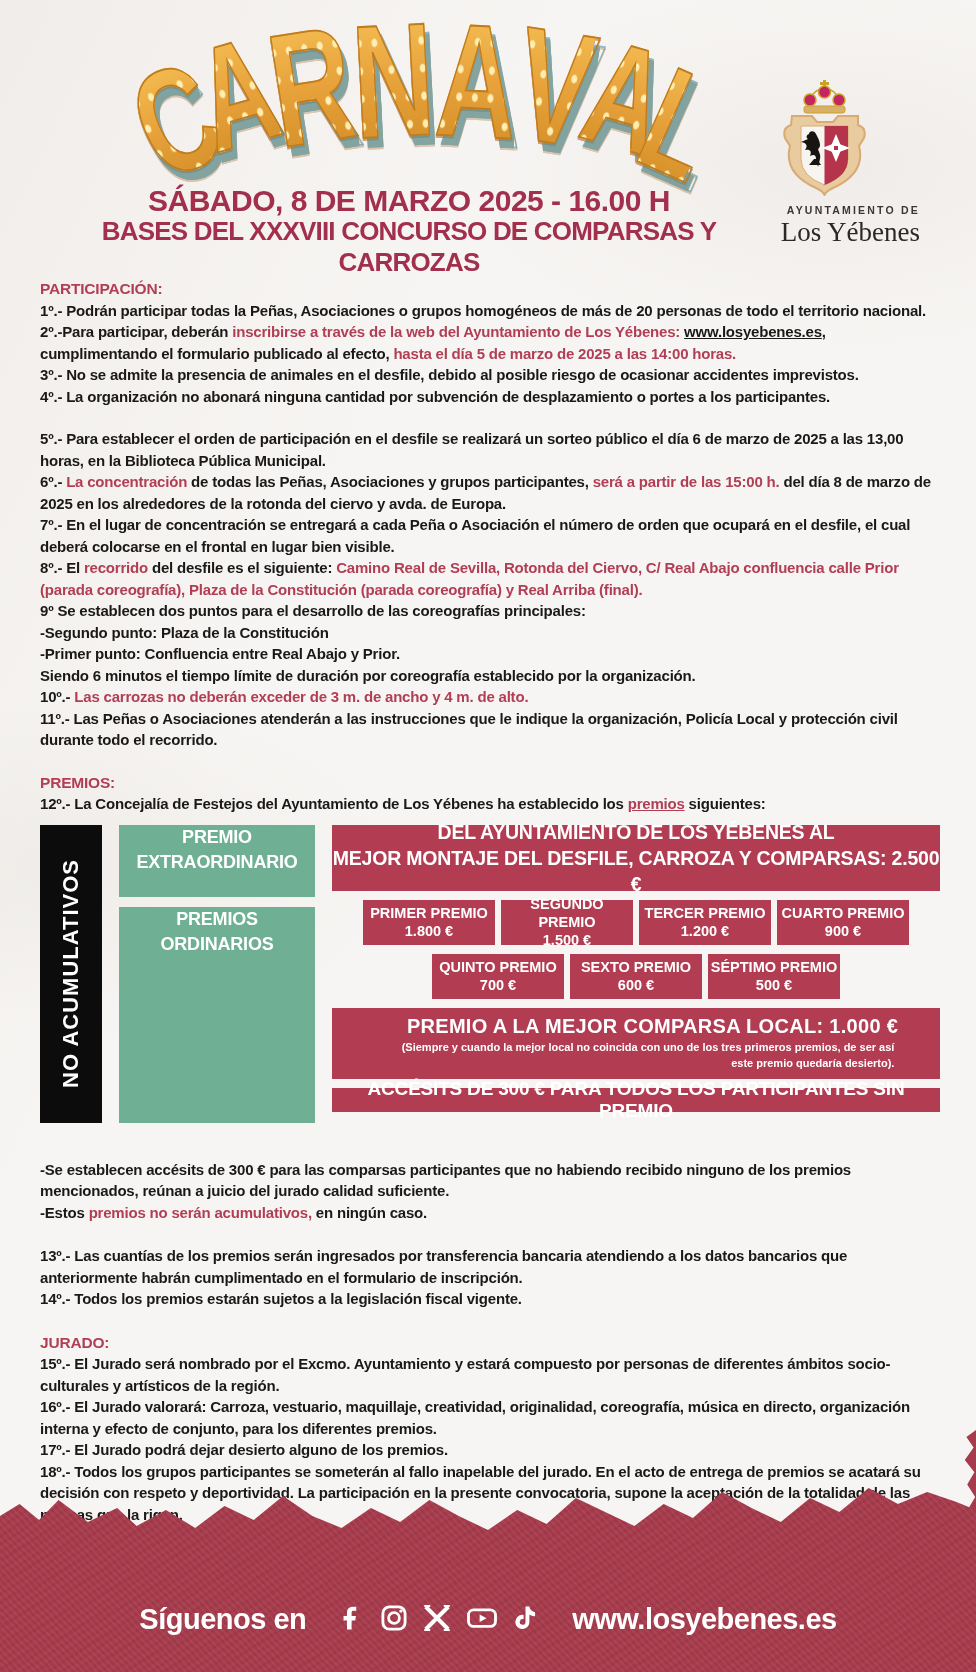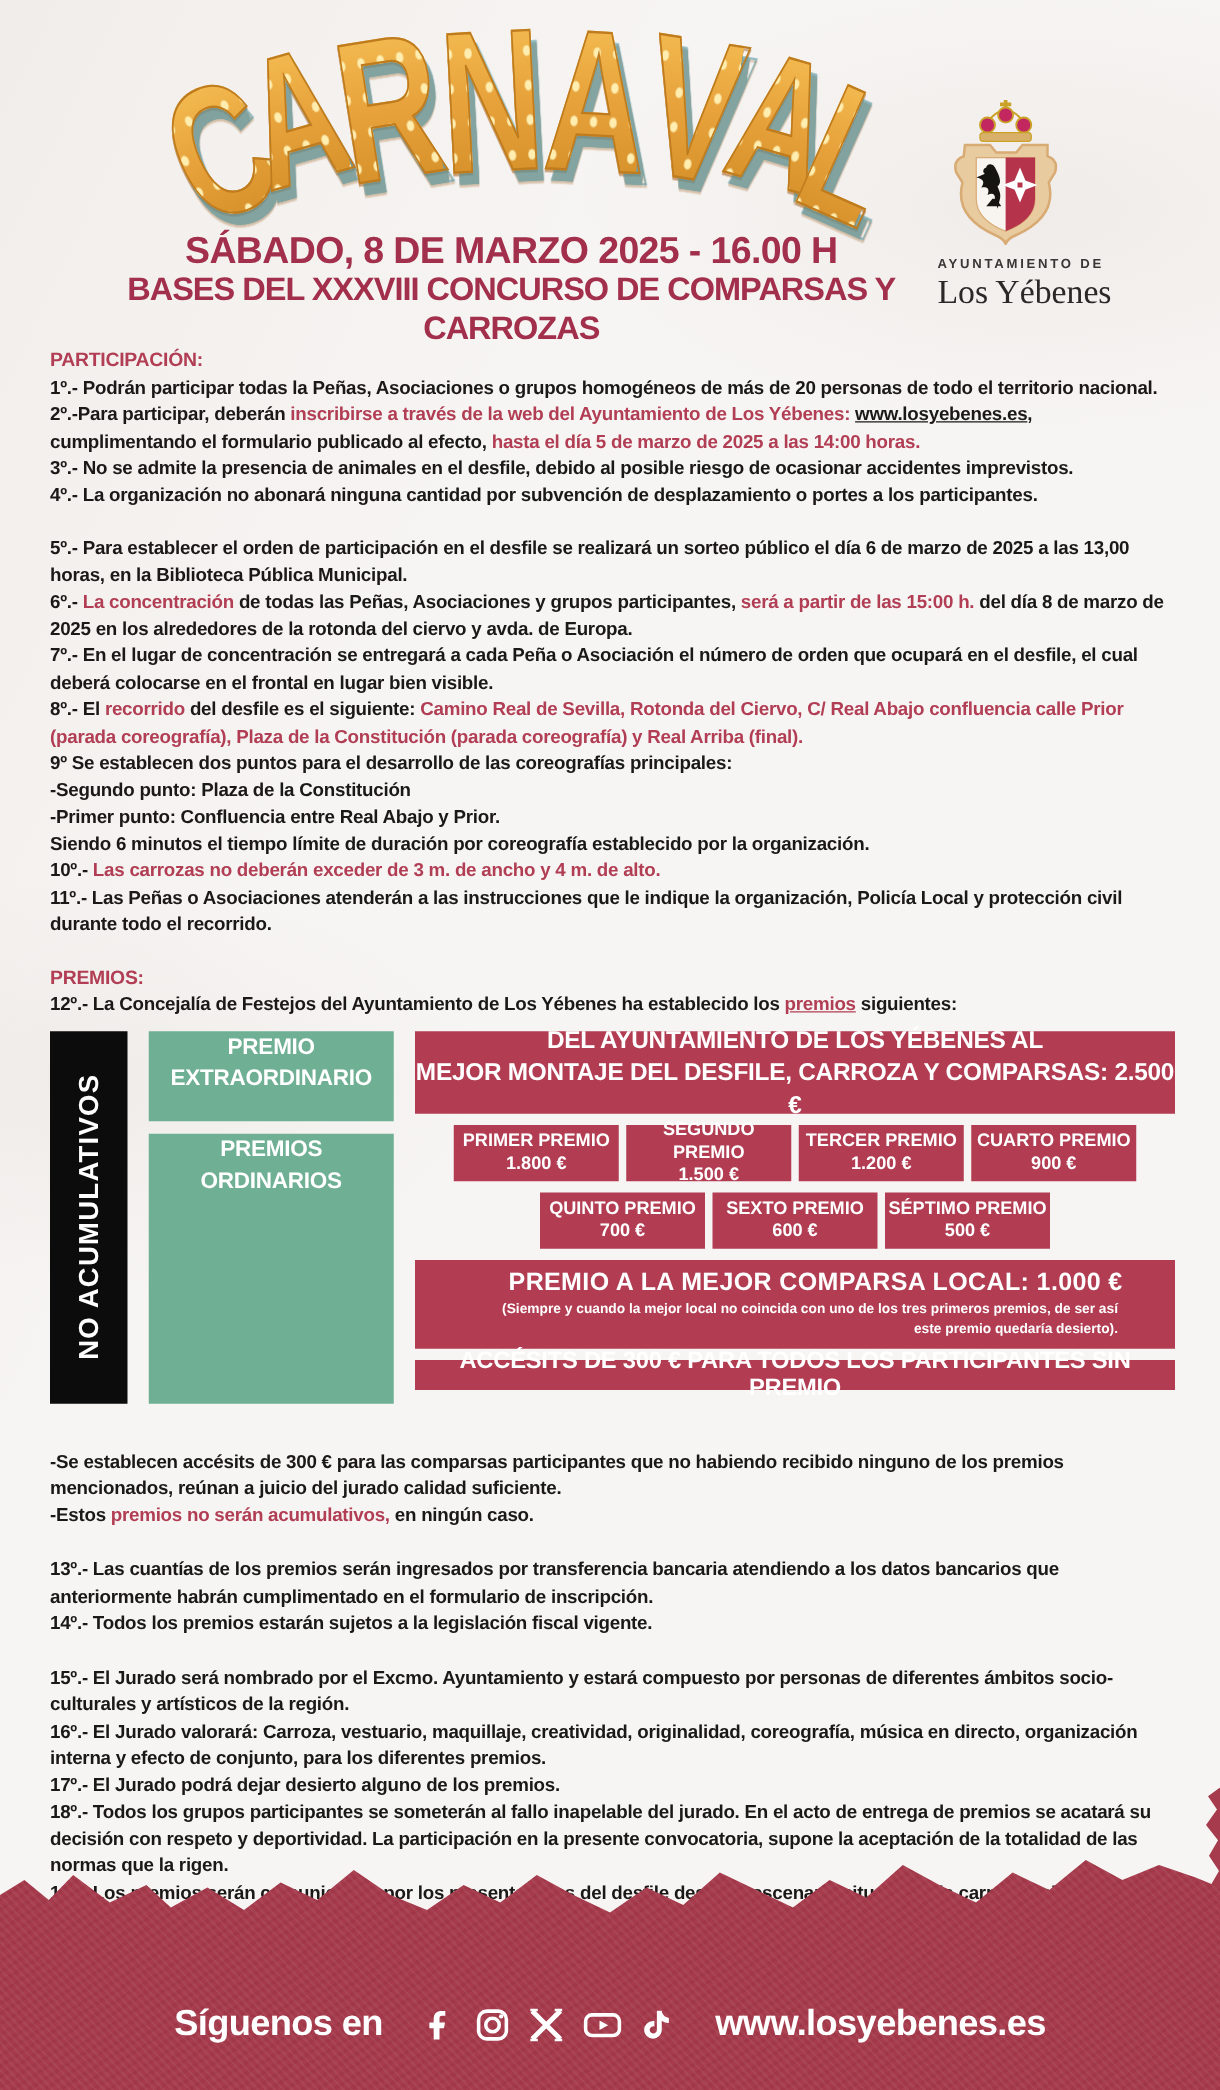--- a/index.html
+++ b/index.html
@@ -42,21 +42,21 @@
   .lt:nth-child(7){transform:rotate(16deg)  translateY(16px) scale(.92,1.32);}
   .lt:nth-child(8){transform:rotate(24deg)  translateY(46px) scale(.92,1.32);}
   .date-line{
     position:absolute; left:84px; top:184px; width:650px; text-align:center;
     color:#a22f4b; font-weight:900; font-size:30px; letter-spacing:-.5px;
   }
   .title-line{
     position:absolute; left:44px; top:216px; width:730px; text-align:center;
     color:#a22f4b; font-weight:900; font-size:26px; letter-spacing:-.8px;
   }
-  .crest{position:absolute; right:46px; top:76px; width:180px; text-align:left;}
+  .crest{position:absolute; right:56px; top:76px; width:180px; text-align:right;}
   .crest-small{font-size:10.5px; letter-spacing:2.2px; color:#3c3535; font-weight:bold; margin-top:4px;}
   .crest-name{font-family:"Liberation Serif", serif; font-size:27px; color:#2d2828; margin-top:1px;}
   
   .content{position:absolute; left:40px; right:36px; top:278px;}
   .h{color:#b13e54; font-weight:bold; font-size:15.5px; line-height:21.5px; letter-spacing:-.2px;}
   .p{margin:0; font-weight:bold; font-size:15px; line-height:21.5px; letter-spacing:-.2px; color:#1b1918;}
   .p .red{color:#b13e54;}
   .p .u{text-decoration:underline;}
   .p .red.u{color:#b13e54;}
   .sec{margin-bottom:21px;}
@@ -93,21 +93,21 @@
   .footer{
     position:absolute; left:0; bottom:0; width:100%; height:190px;
     background:
       repeating-linear-gradient(47deg, rgba(255,255,255,.05) 0 2px, transparent 2px 5px),
       repeating-linear-gradient(-33deg, rgba(120,20,35,.10) 0 3px, transparent 3px 7px),
       #a53b4c;
     clip-path:polygon(0 34px,2% 22px,4% 38px,6% 18px,9% 40px,12% 26px,14% 44px,17% 28px,20% 46px,23% 24px,26% 38px,29% 14px,32% 34px,35% 46px,38% 26px,41% 40px,44% 18px,47% 34px,50% 48px,53% 28px,56% 42px,59% 16px,62% 30px,65% 44px,68% 22px,71% 36px,74% 10px,77% 26px,80% 40px,83% 16px,86% 30px,89% 6px,92% 22px,95% 10px,98% 20px,100% 28px,100% 100%,0 100%);
   }
   .footer-row{
     position:absolute; left:0; bottom:36px; width:100%;
-    display:flex; align-items:center; justify-content:center; gap:30px;
+    display:flex; align-items:flex-start; justify-content:center; gap:30px;
   }
   .follow{color:#fff; font-weight:900; font-size:29px; letter-spacing:-.5px;}
   .site{color:#fff; font-weight:900; font-size:29px; letter-spacing:-.5px;}
   .icons{display:flex; align-items:center; gap:13px;}
   .icons svg{display:block;}
 </style>
 </head>
 <body>
 
 <div class="page">
@@ -253,20 +253,21 @@
         <p class="p"><span>-Estos </span><span class="red">premios no serán acumulativos,</span><span> en ningún caso.</span></p>
       </div>
 
       <div style="margin-top:22px">
         <p class="p"><span>13º.- Las cuantías de los premios serán ingresados por transferencia bancaria atendiendo a los datos bancarios que anteriormente habrán cumplimentado en el formulario de inscripción.</span></p>
         <p class="p"><span>14º.- Todos los premios estarán sujetos a la legislación fiscal vigente.</span></p>
       </div>
     </section>
 
     <section style="margin-top:22px">
+      <div class="h">JURADO:</div>
       <p class="p"><span>15º.- El Jurado será nombrado por el Excmo. Ayuntamiento y estará compuesto por personas de diferentes ámbitos socio-culturales y artísticos de la región.</span></p>
       <p class="p"><span>16º.- El Jurado valorará: Carroza, vestuario, maquillaje, creatividad, originalidad, coreografía, música en directo, organización interna y efecto de conjunto, para los diferentes premios.</span></p>
       <p class="p"><span>17º.- El Jurado podrá dejar desierto alguno de los premios.</span></p>
       <p class="p"><span>18º.- Todos los grupos participantes se someterán al fallo inapelable del jurado. En el acto de entrega de premios se acatará su decisión con respeto y deportividad. La participación en la presente convocatoria, supone la aceptación de la totalidad de las normas que la rigen.</span></p>
       <p class="p"><span>19º.- Los premios serán comunicados por los presentadores del desfile desde el escenario situado en la carpa municipal que se situará en el parking público.</span></p>
       <p class="p"><span>20º.-Para cualquier aclaración o duda podrán llamar al 925348537 (de 10:00 a 14:00 horas y de 17:00 a 20:00 horas).</span></p>
     </section>
   </div>
 
   <div class="scrap"></div>

